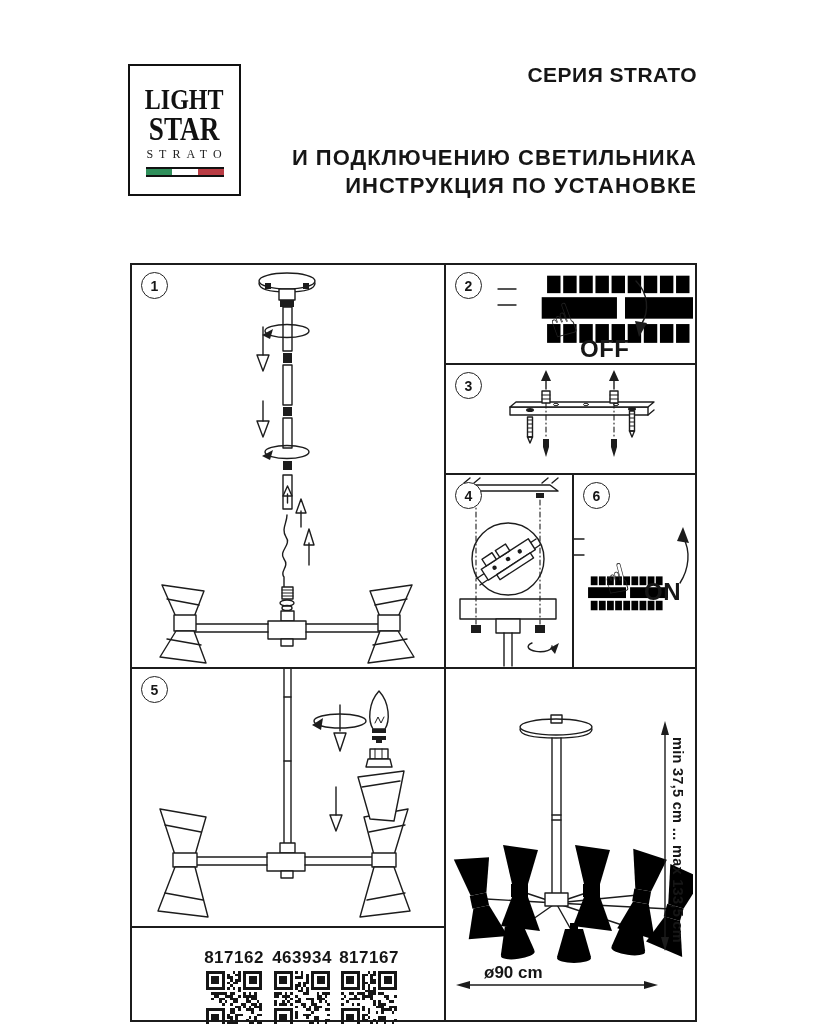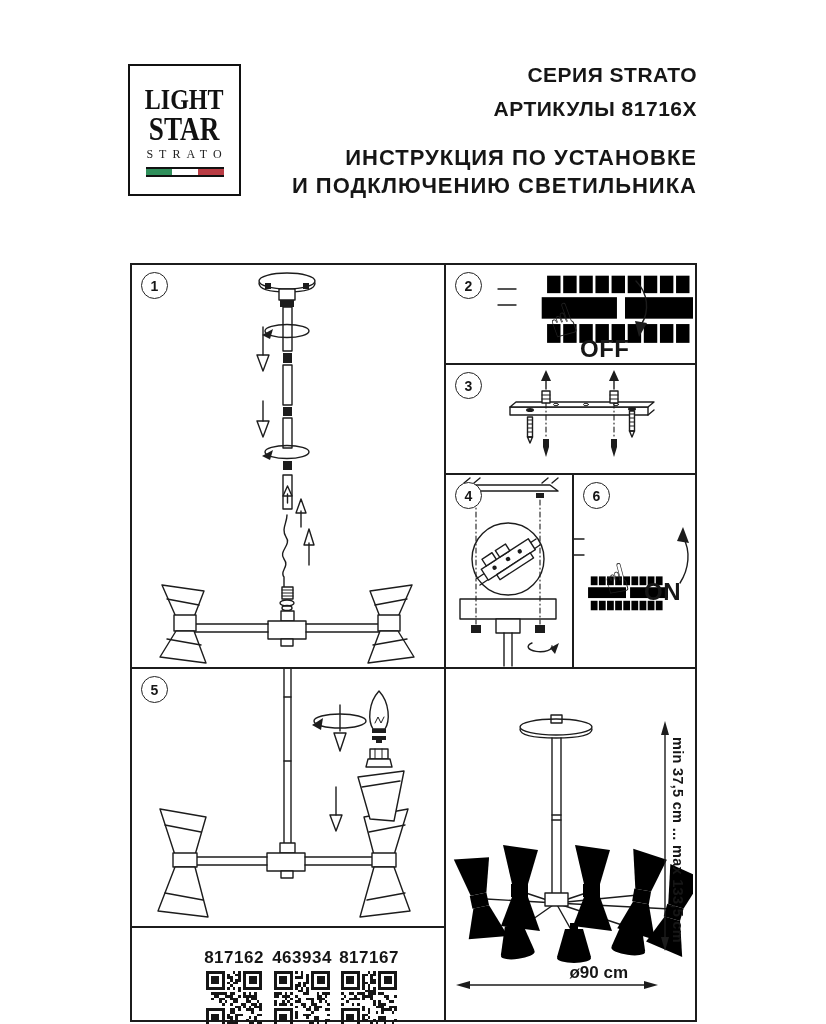--- a/index.html
+++ b/index.html
@@ -46,21 +46,21 @@
   .draw .fill{fill:#1c1c1c;stroke:none;}
   .draw .wfill{fill:#fff;}
   .draw .dashdot{stroke-dasharray:5 3 1 3;stroke-width:1.1;}
   .draw .thin{stroke-width:1;}
   .hand{position:absolute;font-family:"DejaVu Sans",sans-serif;color:#222;z-index:3;line-height:1;}
   .step-label{position:absolute;font-size:24px;font-weight:600;letter-spacing:.5px;z-index:3;}
   
   .vdim-label{position:absolute;left:224px;top:64px;height:214px;writing-mode:vertical-rl;
     display:flex;align-items:center;justify-content:center;font-size:14.5px;font-weight:bold;
     white-space:nowrap;letter-spacing:.3px;}
-  .ddim-label{position:absolute;left:38px;top:294px;width:144px;text-align:right;
+  .ddim-label{position:absolute;left:38px;top:294px;width:144px;text-align:left;
     font-size:17px;font-weight:bold;}
   
   .qr-item{position:absolute;top:0;width:68px;margin:12px;text-align:center;}
   .qr-label{display:block;font-size:17px;font-weight:bold;margin-top:8px;letter-spacing:.5px;}
   .qr-box{width:56px;height:56px;margin:3px auto 0 auto;}
   .qr-box svg{width:56px;height:56px;display:block;shape-rendering:crispEdges;}
   .qr-box svg rect{fill:#161616;stroke:none;}
   .hidden-defs{position:absolute;width:0;height:0;overflow:hidden;}
 </style>
 </head>
@@ -139,25 +139,24 @@
   <span class="logo-w3">STRATO</span>
   <span class="flag">
     <span style="background: rgb(47, 143, 91);"></span>
     <span style="background: rgb(255, 255, 255);"></span>
     <span style="background: rgb(185, 60, 68);"></span>
   </span>
 </div>
 
 <div class="title-block">
   <div class="series-line">СЕРИЯ STRATO</div>
-  <div class="series-line">АРТИКУЛЫ 81716X</div>
 </div>
 <div class="instr-block">
+  <div class="instr-line">И ПОДКЛЮЧЕНИЮ СВЕТИЛЬНИКА</div>
   <div class="instr-line">ИНСТРУКЦИЯ ПО УСТАНОВКЕ</div>
-  <div class="instr-line">И ПОДКЛЮЧЕНИЮ СВЕТИЛЬНИКА</div>
 </div>
 
 <div class="grid">
 
   <div class="panel p1 b-r b-b">
     <div class="badge">1</div>
     <svg class="draw" width="310" height="400" viewBox="0 0 310 400">
 
       <ellipse cx="155" cy="16" rx="28" ry="8"></ellipse>
       <path d="M127 18 Q127 27 155 27 Q183 27 183 18"></path>

